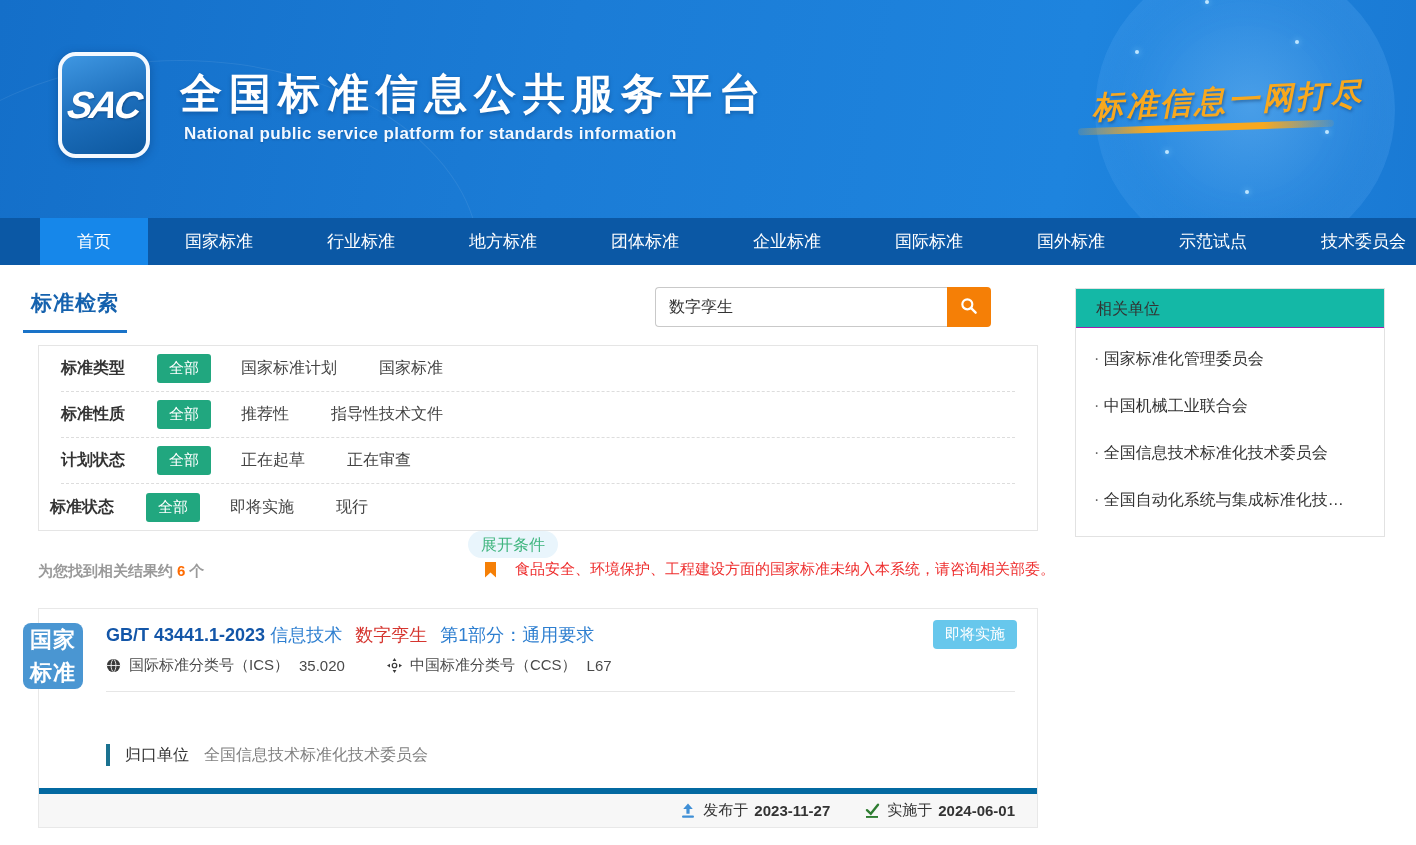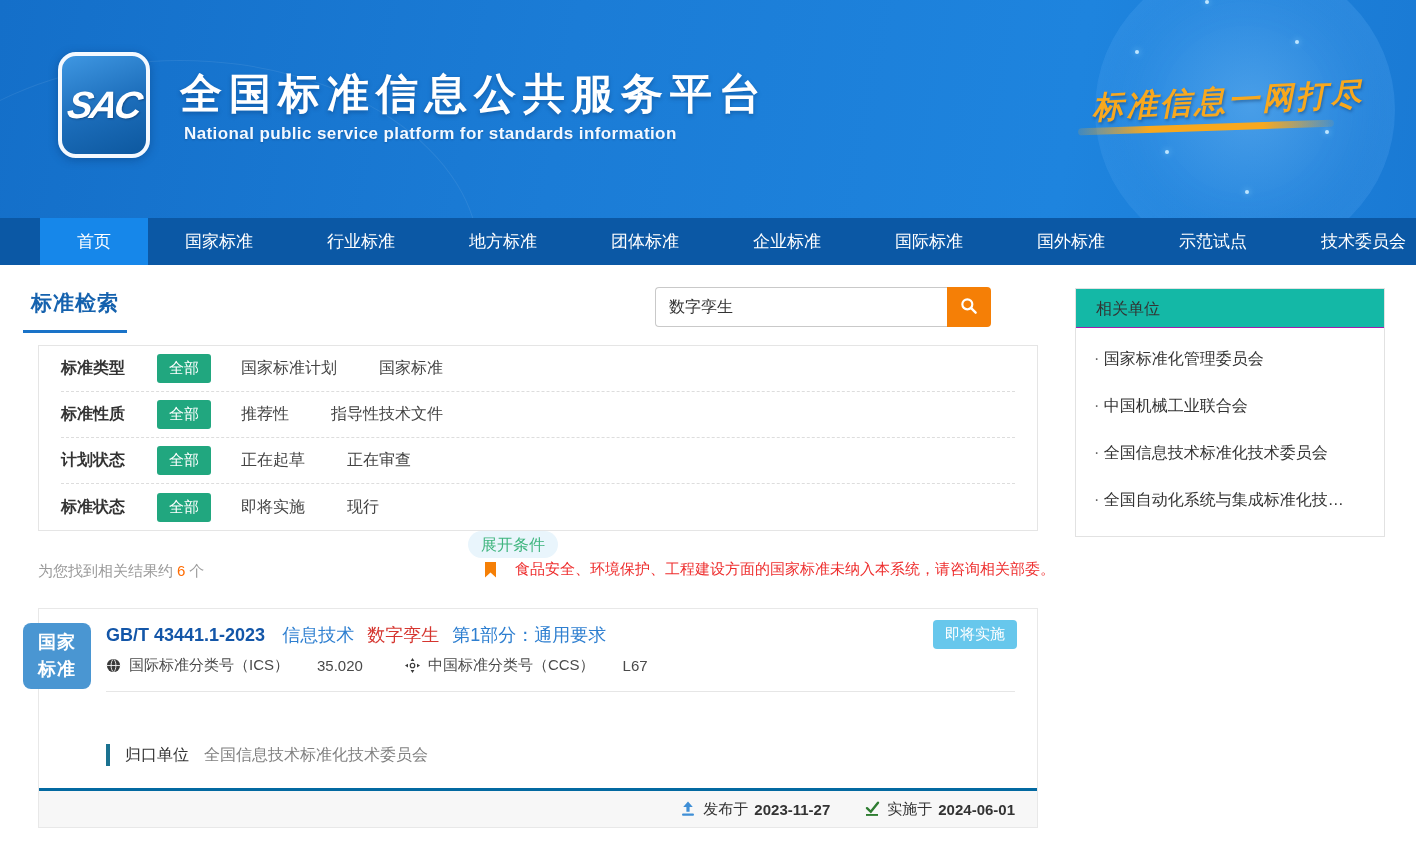--- a/index.html
+++ b/index.html
@@ -35,54 +35,54 @@
 
   .section-tab { position:absolute; left:23px; top:24px; width:104px; text-align:center; padding-bottom:13px;
     border-bottom:3px solid #1a73c8; color:#1562ae; font-size:21px; font-weight:bold; letter-spacing:1px; }
 
   .search-box { position:absolute; left:655px; top:22px; display:flex; }
   .search-box input { width:292px; height:40px; border:1px solid #c9c9c9; border-right:none; border-radius:4px 0 0 4px; padding:0 13px; font-size:16px; color:#333; outline:none; font-family:inherit; }
   .search-box button { width:44px; height:40px; background:#f57f06; border:none; border-radius:0 4px 4px 0; cursor:pointer; display:flex; align-items:center; justify-content:center; }
 
   .filter-panel { position:absolute; left:38px; top:80px; width:1000px; background:#fff; border:1px solid #e5e5e5; }
   .filter-row { display:flex; align-items:center; height:46px; margin:0 22px; border-bottom:1px dashed #ddd; font-size:16px; }
-  .filter-row:last-child { border-bottom:none; }
+  .filter-row:last-child { border-bottom:none;margin-left:11px; }
   .f-label { width:96px; font-weight:bold; color:#333; }
   .f-all { background:#21a77f; color:#fff; padding:5px 12px; border-radius:3px; margin-right:30px; font-size:15px; cursor:pointer; }
   .f-opt { margin-right:42px; color:#444; cursor:pointer; }
 
   .expand-btn { position:absolute; left:468px; top:266px; width:90px; height:27px; background:#e9f5fc; border-radius:14px;
     text-align:center; line-height:27px; color:#3fb57e; font-size:16px; cursor:pointer; z-index:2; }
 
-  .count-line { position:absolute; left:38px; top:297px; font-size:15px; color:#9a9a9a; }
+  .count-line { position:absolute; left:38px; top:297px; font-size:15px; color:#9a9a9a;font-weight:bold; }
   .count-line .num { color:#ff6b00; margin:0 4px; }
   .notice { position:absolute; left:485px; top:295px; font-size:15px; color:#ee2e2e; display:flex; align-items:center;gap:12px; }
   .bm-icon { display:inline-block; width:11px; height:16px; background:#f57f06; margin-right:7px;
     clip-path:polygon(0 0,100% 0,100% 100%,50% 68%,0 100%); }
 
   
   .card { position:absolute; left:38px; top:343px; width:1000px; height:220px; border:1px solid #e8e8e8; background:#fff; }
-  .type-badge { position:absolute; left:-16px; top:14px; width:68px; height:66px; background:#4a96d2; border-radius:8px;
-    color:#fff; font-size:18px; font-weight:bold; text-align:center; display:flex; flex-direction:column; justify-content:center; line-height:1.5; z-index:2; letter-spacing:1px; }
+  .type-badge { position:absolute; left:-16px; top:14px; width:60px; height:66px; background:#4a96d2; border-radius:8px;
+    color:#fff; font-size:22px; font-weight:bold; text-align:center; display:flex; flex-direction:column; justify-content:center; line-height:1.5; z-index:2; letter-spacing:1px; }
   .card-title { position:absolute; left:67px; top:14px; font-size:18px; white-space:nowrap; cursor:pointer; }
-  .code { font-weight:bold; color:#1356a8; margin-right:12px; }
+  .code { font-weight:bold; color:#1356a8; }
   .seg-blue { color:#2e7fd0; margin-right:8px; }
   .seg-red { color:#d5352f; margin-right:8px; }
   .status-badge { position:absolute; right:20px; top:11px; background:#67c7ec; color:#fff; font-size:15px; padding:5px 12px; border-radius:4px; }
   .meta-row { position:absolute; left:67px; top:47px; display:flex; align-items:center; font-size:15px; color:#4a4a4a; }
   .meta-row .ic { margin-right:8px; display:flex; }
-  .meta-row .val { margin-left:28px; }
+  .meta-row .val { margin-left:10px; }
   .meta-gap { width:42px; }
   .divider { position:absolute; left:67px; right:22px; top:82px; border-top:1px solid #e6e6e6; }
   .detail-row { position:absolute; left:67px; display:flex; align-items:center; border-left:4px solid #1b7290; padding-left:15px; height:22px; }
   .detail-row .lbl { color:#333; font-size:16px; margin-right:15px; white-space:nowrap; }
   .detail-row .val { color:#808080; font-size:16px; white-space:nowrap; }
   .dr-1 { top:92px; }
   .dr-2 { top:135px; }
-  .card-footer { position:absolute; left:0; right:0; bottom:0; height:39px; background:#f7f7f7; border-top:3px solid #0369a1;
+  .card-footer { position:absolute; left:0; right:0; bottom:0; height:39px; background:#f7f7f7; border-top:6px solid #0369a1;
     display:flex; justify-content:flex-end; align-items:center; padding-right:22px; font-size:15px; color:#333; }
   .date-group { display:flex; align-items:center; margin-left:34px; }
   .date-group .ic { margin-right:7px; display:flex; }
   .date-group .d { margin-left:6px;font-weight:bold; }
 
   
   .sidebar { position:absolute; left:1075px; top:23px; width:310px; border:1px solid #e2e2e2; background:#fff; }
   .sb-head { height:39px; line-height:39px; background:#14b8a6; border-bottom:1px solid #a21caf; padding-left:20px; font-weight:normal; font-size:16px; color:#333; }
   .sb-list { list-style:none; padding:8px 0 12px; }
   .sb-item { padding:13px 18px; font-size:16px; color:#333; cursor:pointer; white-space:nowrap; overflow:hidden; }

